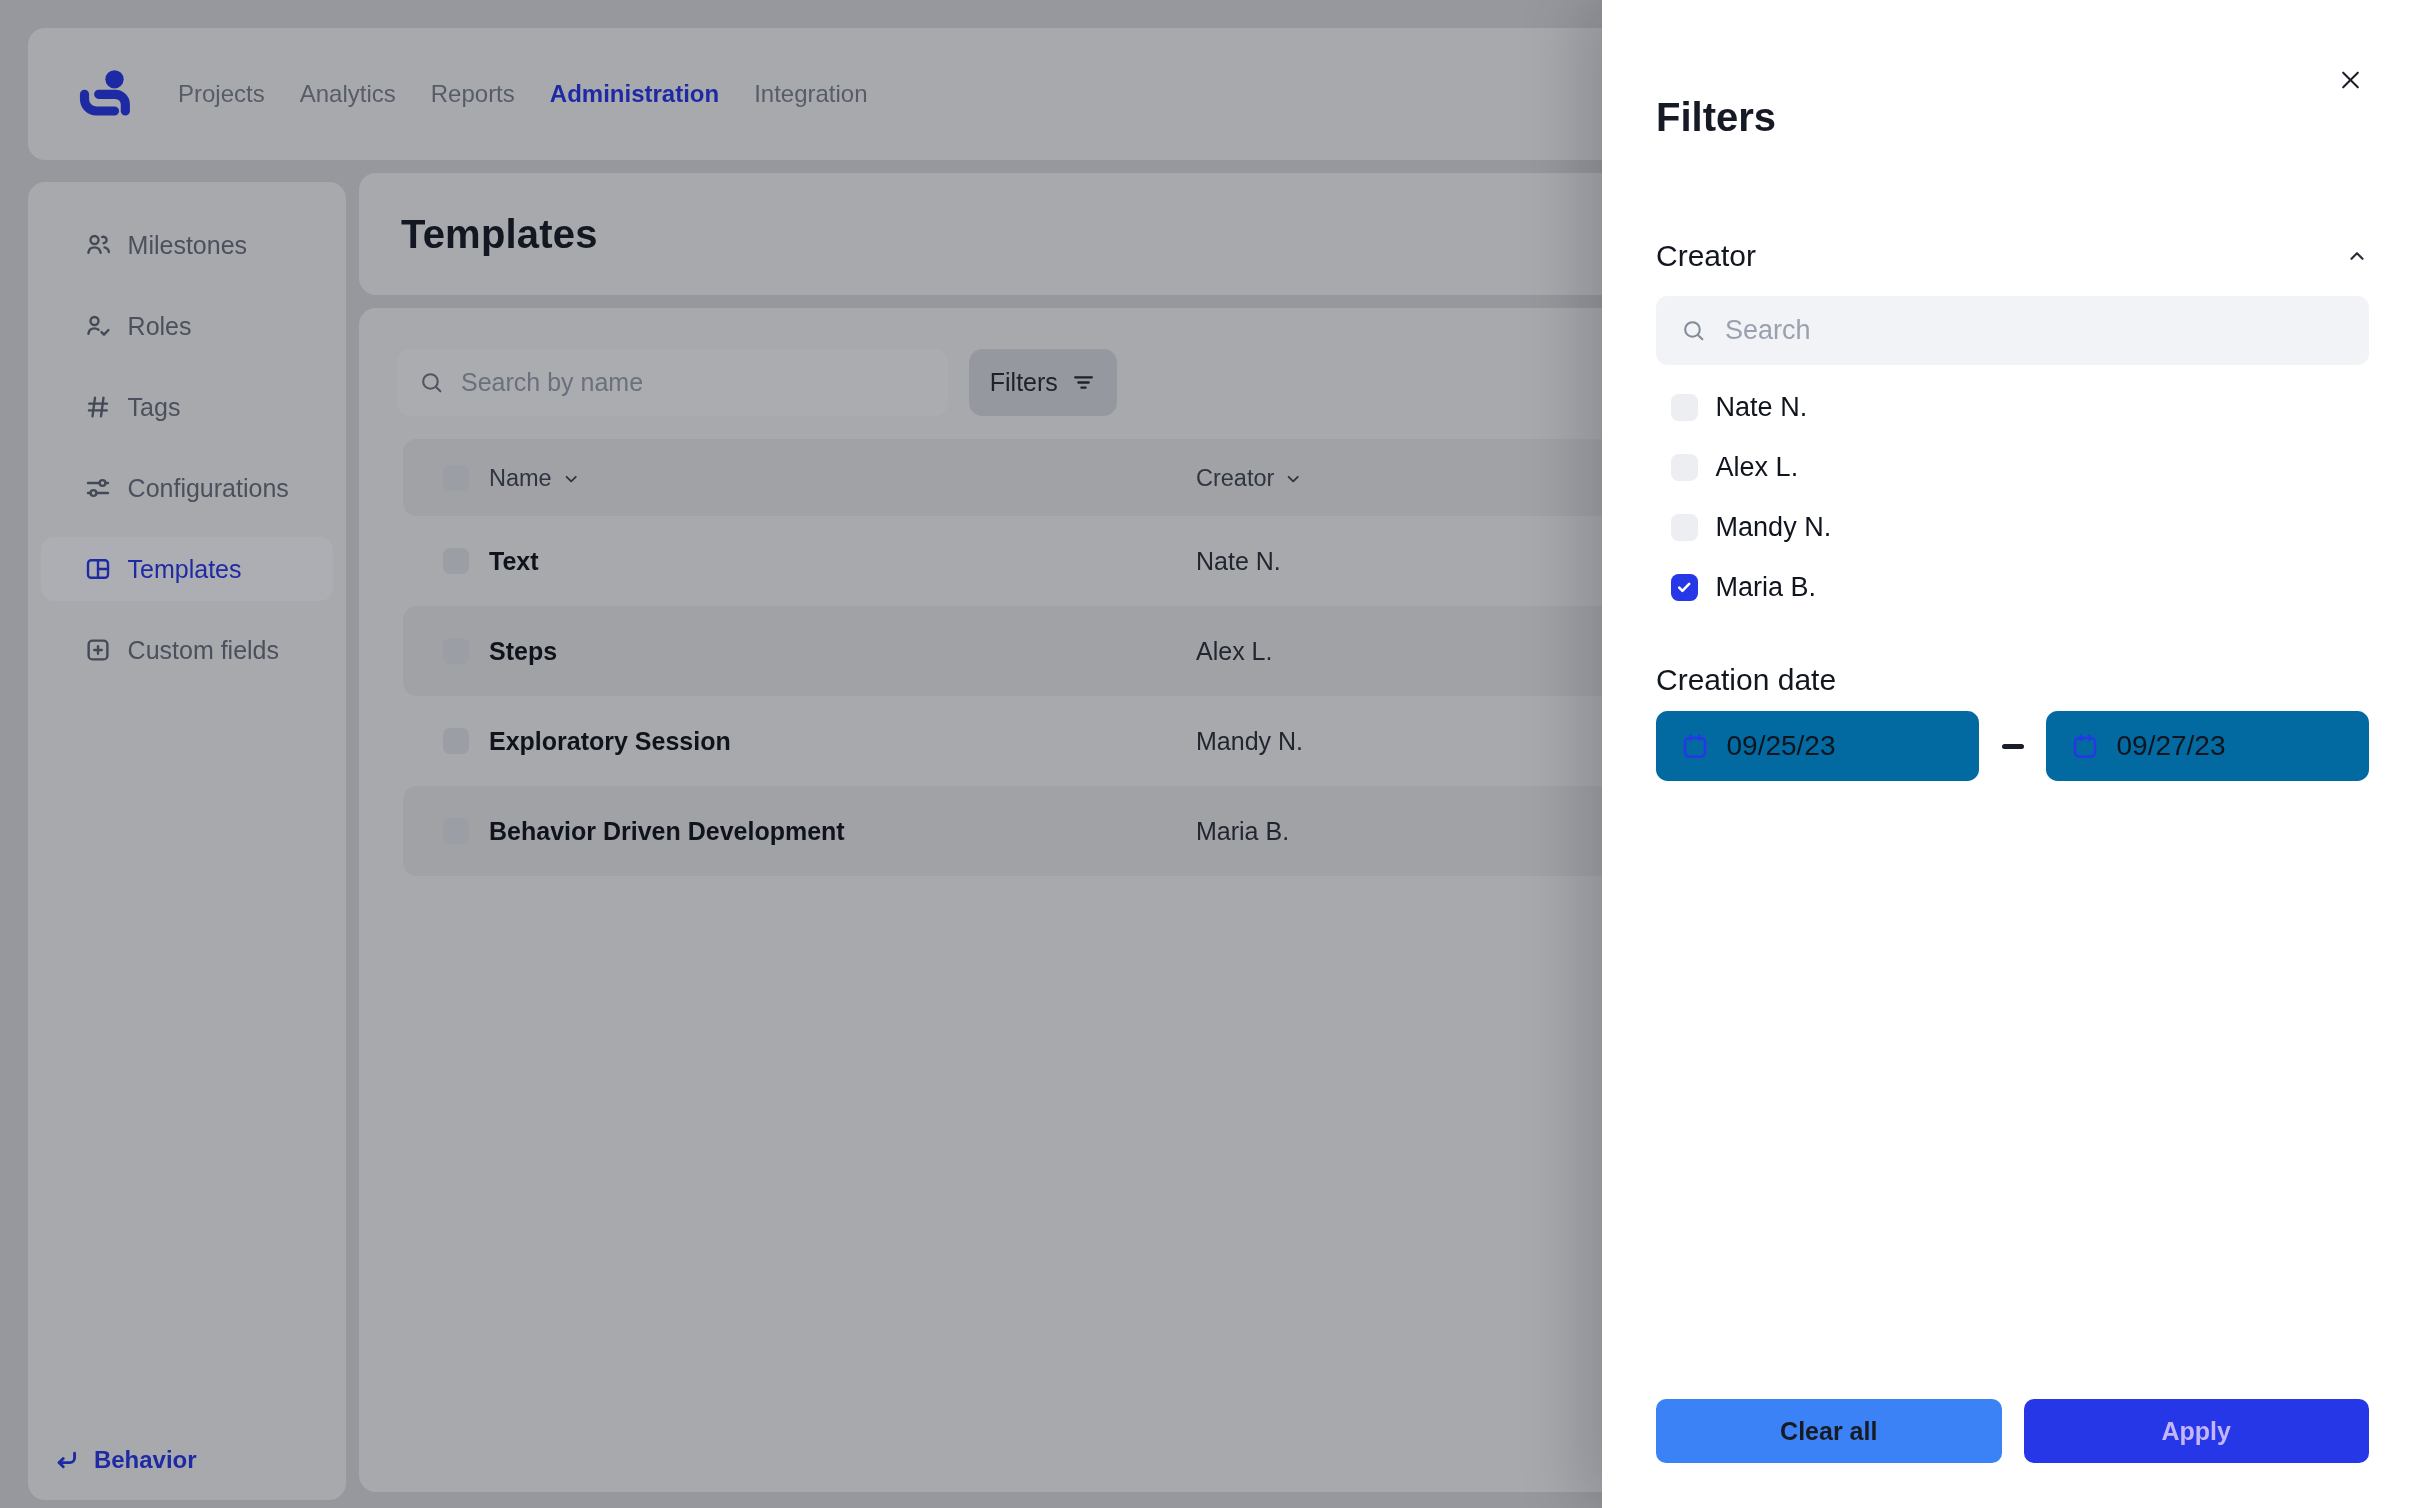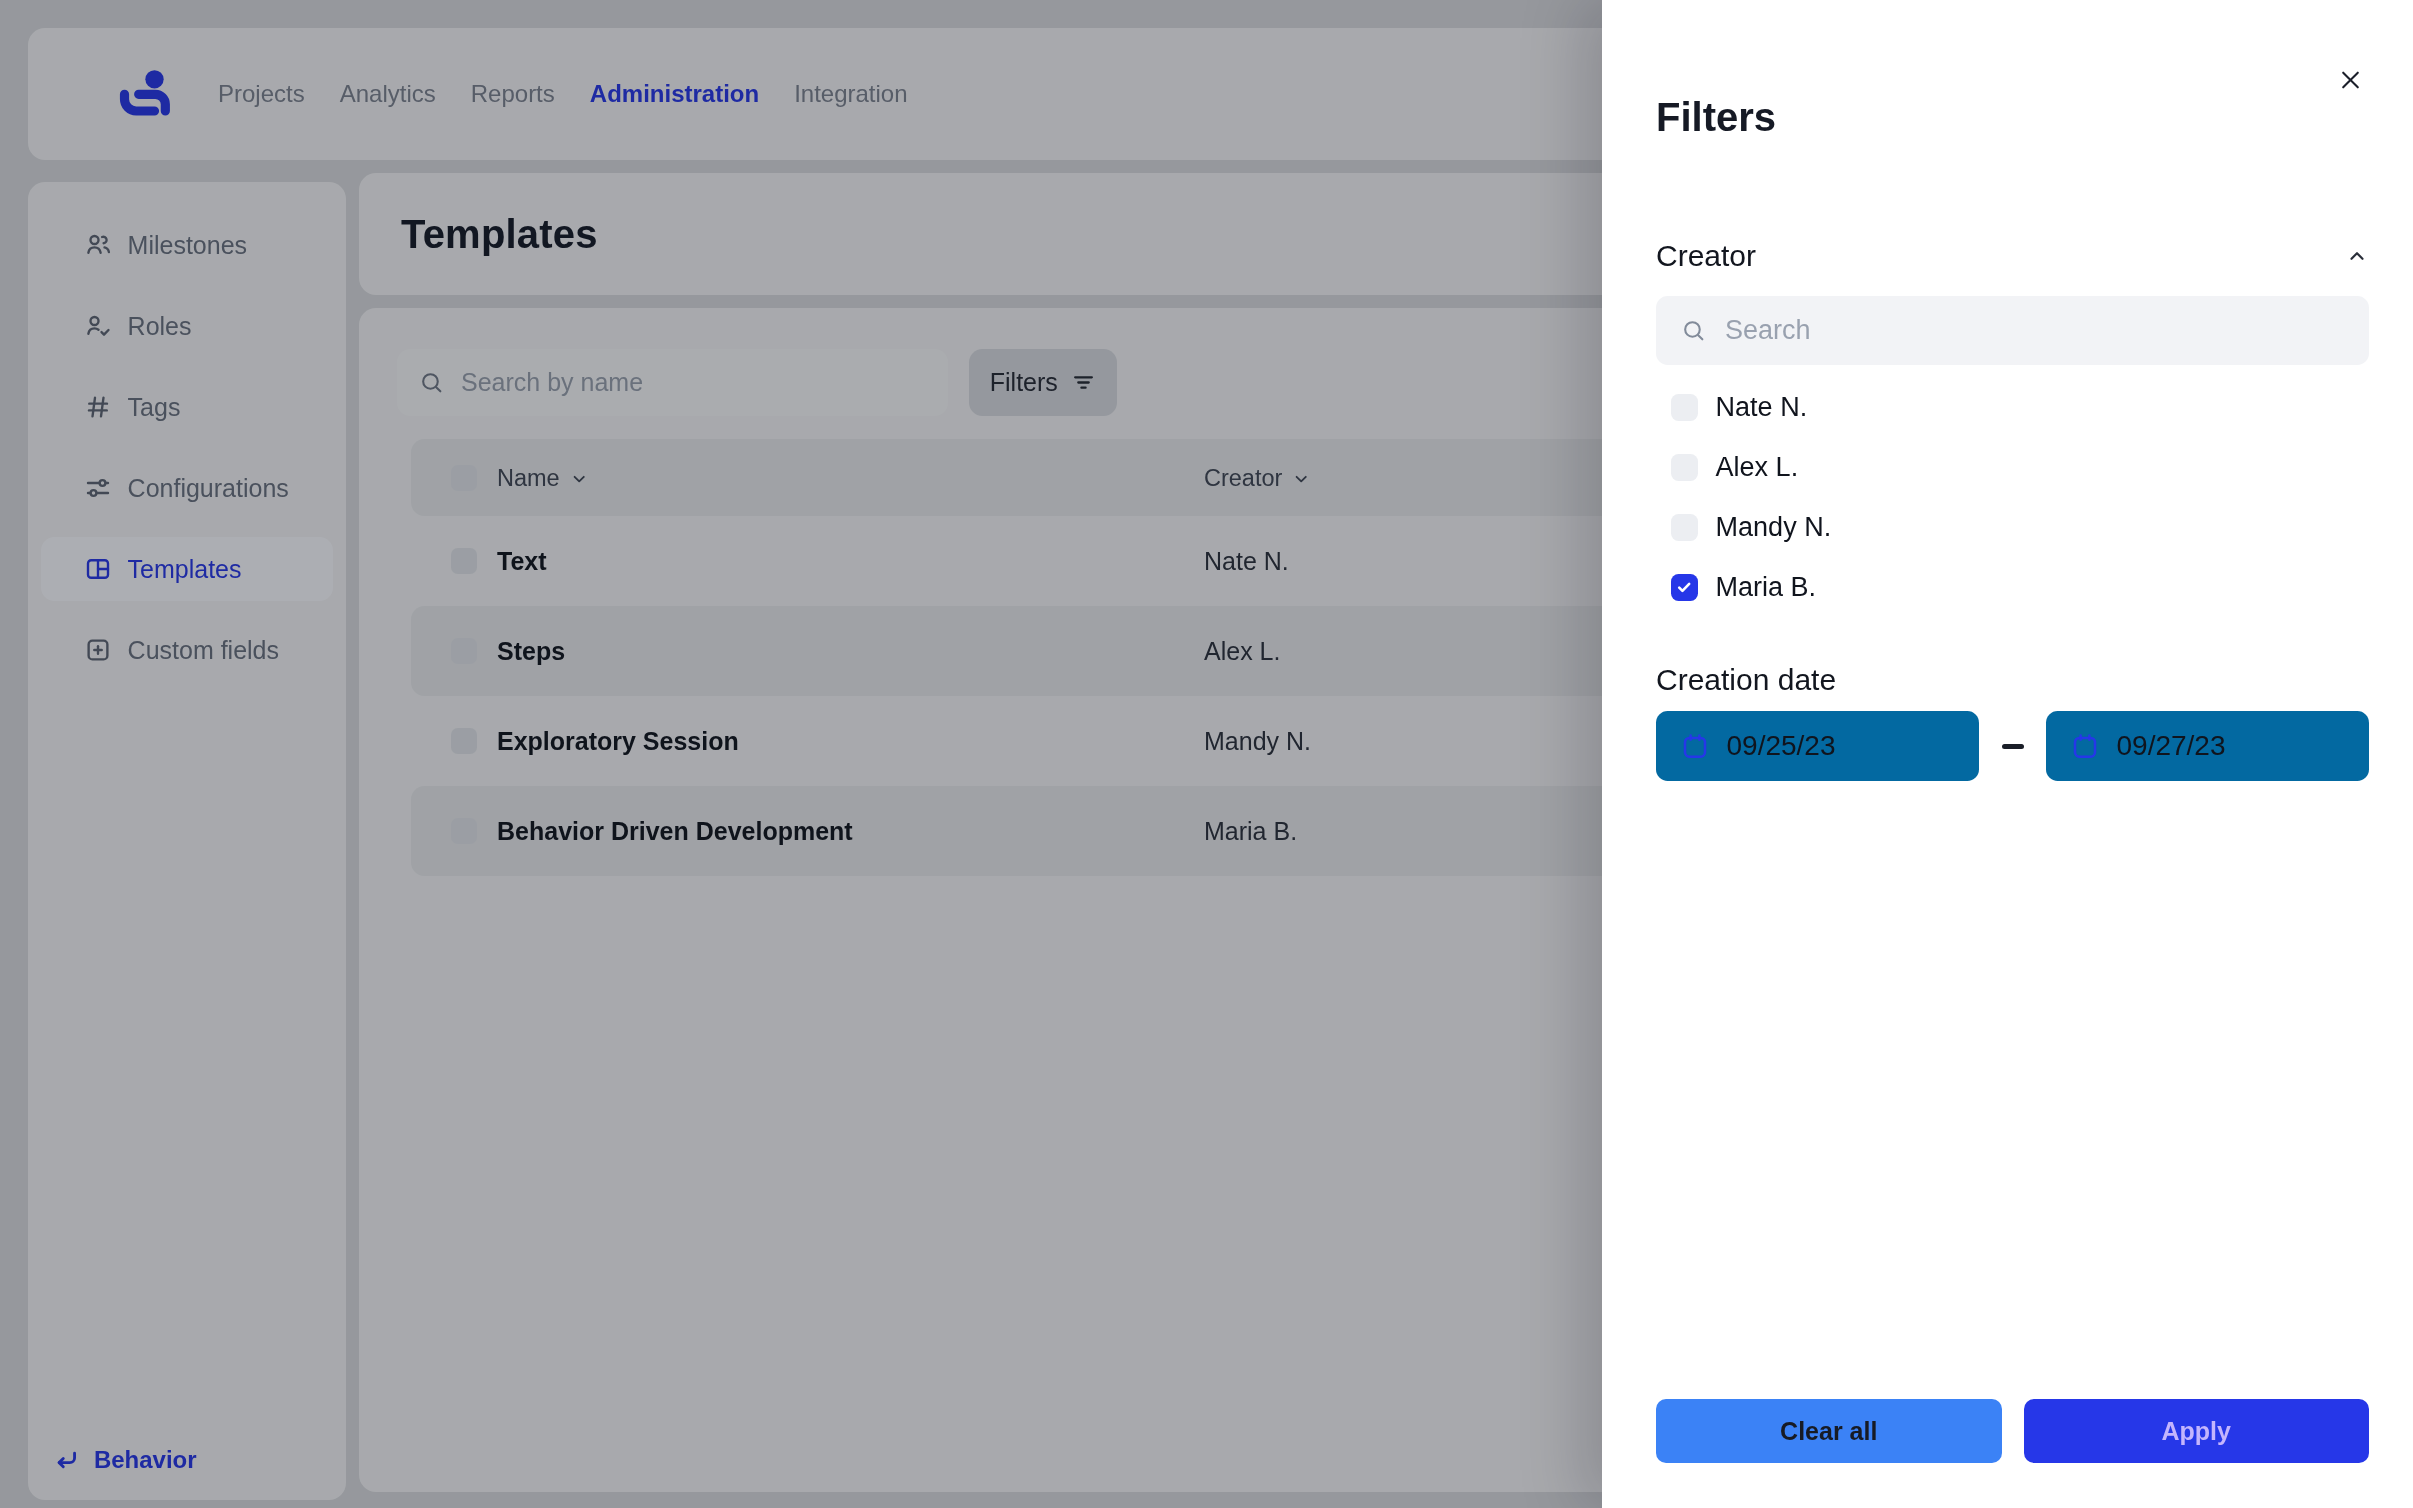--- a/index.html
+++ b/index.html
@@ -3,21 +3,21 @@
 <meta charset="utf-8">
 <style>
   html,body{margin:0;padding:0;background:#b9bbc0;}
   .stage{position:relative;width:2413px;height:1508px;overflow:hidden;
          background:#d8dade;font-family:"Liberation Sans",sans-serif;
          -webkit-font-smoothing:antialiased;}
 
   
   .topbar{position:absolute;left:28px;top:28px;right:0;height:132px;
           background:#f3f4f6;border-radius:17px 0 0 17px;
-          display:flex;align-items:center;padding-left:88px;box-sizing:border-box;}
+          display:flex;align-items:center;padding-left:48px;box-sizing:border-box;}
   .logo{width:57px;height:65px;margin-top:8.4px;flex:0 0 auto;}
   .topnav{display:flex;align-items:center;gap:35px;margin-left:45px;}
   .topnav-item{font-size:24px;color:#7b8290;font-weight:500;white-space:nowrap;cursor:pointer;}
   .topnav-item.active{color:#2637e8;font-weight:700;}
 
   
   .sidebar{position:absolute;left:28px;top:182px;width:318px;height:1318px;
            background:#f3f4f6;border-radius:17px;box-sizing:border-box;
            padding:31px 13.4px 0 13.4px;}
   .side-item{height:64px;margin:0 0 17px 0;border-radius:13.4px;display:flex;
@@ -47,21 +47,21 @@
   .search-box input{border:none;outline:none;background:transparent;font-size:25px;
                     color:#2a303c;font-family:inherit;width:75%;}
   .search-box input::placeholder{color:#97a0ae;}
   .filters-btn{margin-left:21px;width:148px;height:67px;background:#d7dae0;border:none;
                border-radius:13.4px;display:flex;align-items:center;justify-content:center;
                gap:13.4px;cursor:pointer;font-family:inherit;}
   .filters-btn .t{font-size:25px;color:#252a35;}
   .filters-btn .ic{width:25px;height:25px;display:flex;color:#252a35;}
 
   
-  .table{position:absolute;left:12px;top:131px;right:0;}
+  .table{position:absolute;left:4px;top:131px;right:0;}
   .trow{position:relative;height:90px;}
   .trow.head{height:77px;}
   .trow .band{position:absolute;left:40px;right:40px;top:0;bottom:0;
               background:#e7e9ec;border-radius:13.4px;}
   .trow .cb{position:absolute;left:80px;top:50%;transform:translateY(-50%);
             width:26px;height:26px;border-radius:6.7px;background:#e0e3e9;cursor:pointer;}
   .trow .c-name{position:absolute;left:126px;top:50%;transform:translateY(-50%);
                 display:flex;align-items:center;gap:10px;}
   .trow .c-creator{position:absolute;left:833px;top:50%;transform:translateY(-50%);
                    display:flex;align-items:center;gap:10px;}

